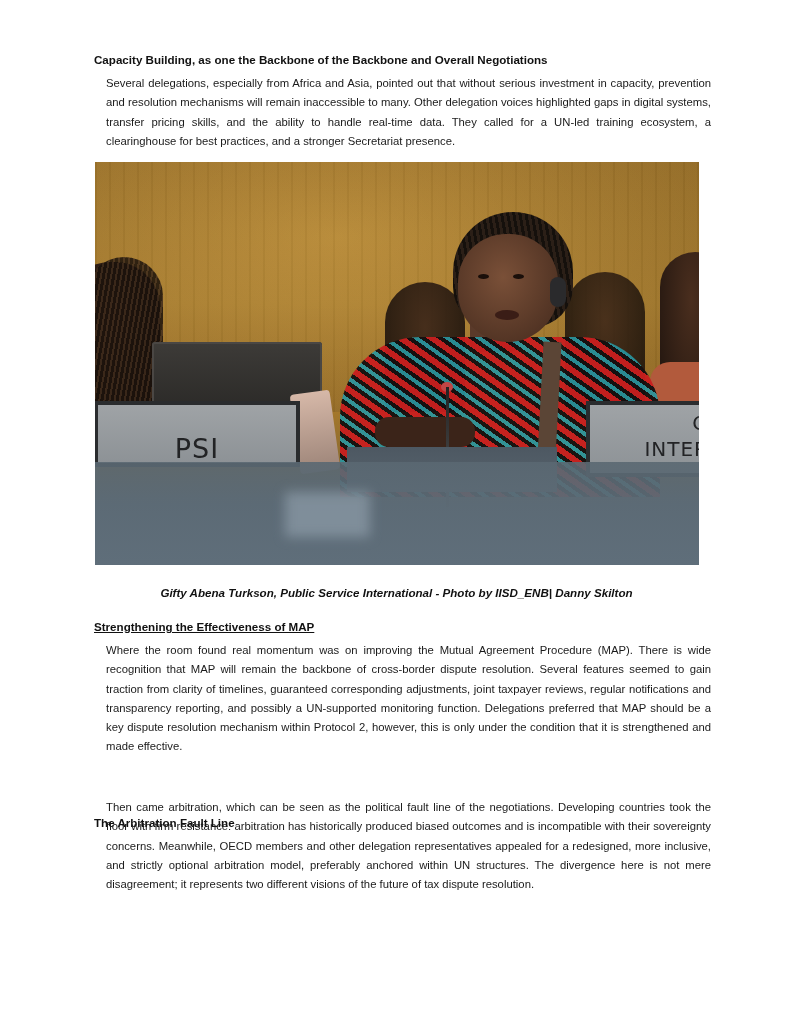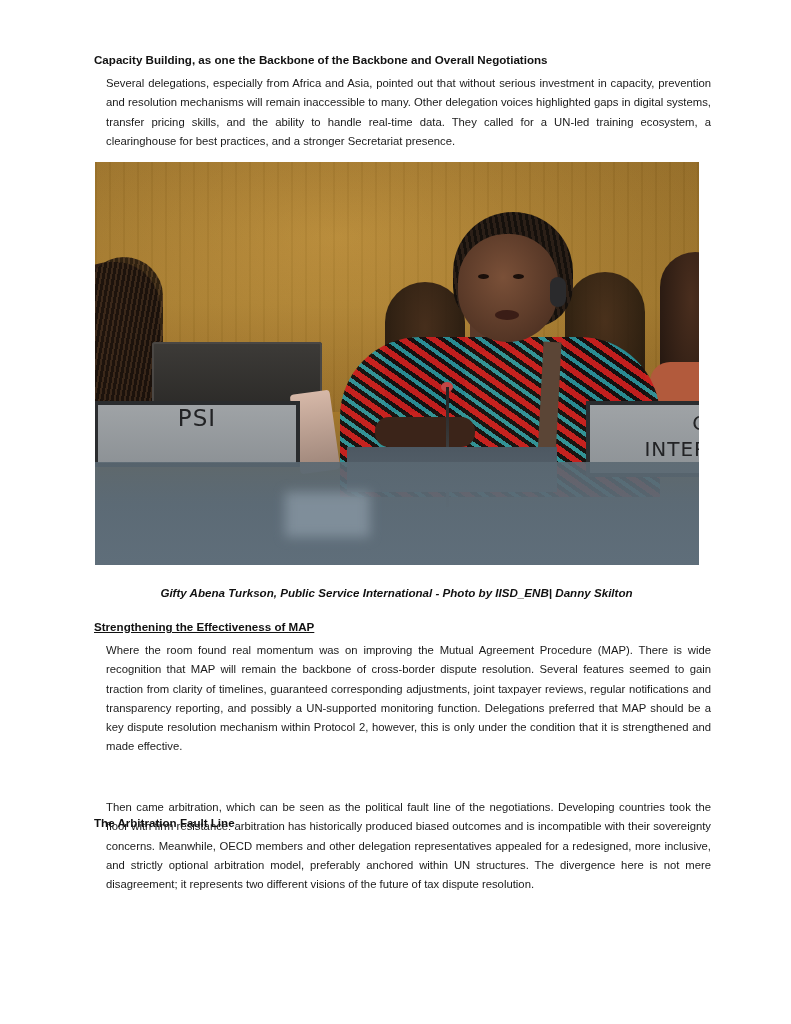--- a/index.html
+++ b/index.html
@@ -231,21 +231,21 @@
   <div class="headphone"></div>
 
   <div class="phone"></div>
   <div class="hands"></div>
   <div class="mic-head"></div>
   <div class="mic-stem"></div>
 
   <div class="center-stand"></div>
 
   <div class="placard" style="left:3px; top:243px; width:198px; height:58px;">
-    <div class="placard-label" style="top:0; font-size:23px;">PSI</div>
+    <div class="placard-label" style="top:28px; font-size:27px;">PSI</div>
   </div>
   <div class="placard" style="left:495px; top:243px; width:115px; height:68px;">
     <div class="placard-label" style="top:6px; font-size:20px; text-align:right; right:-4px;">O</div>
     <div class="placard-label" style="top:32px; font-size:20px; text-align:right; right:-4px;">INTER</div>
   </div>
 
   <div class="table-blur"></div>
   <div class="table-highlight"></div>
 </div>
 

